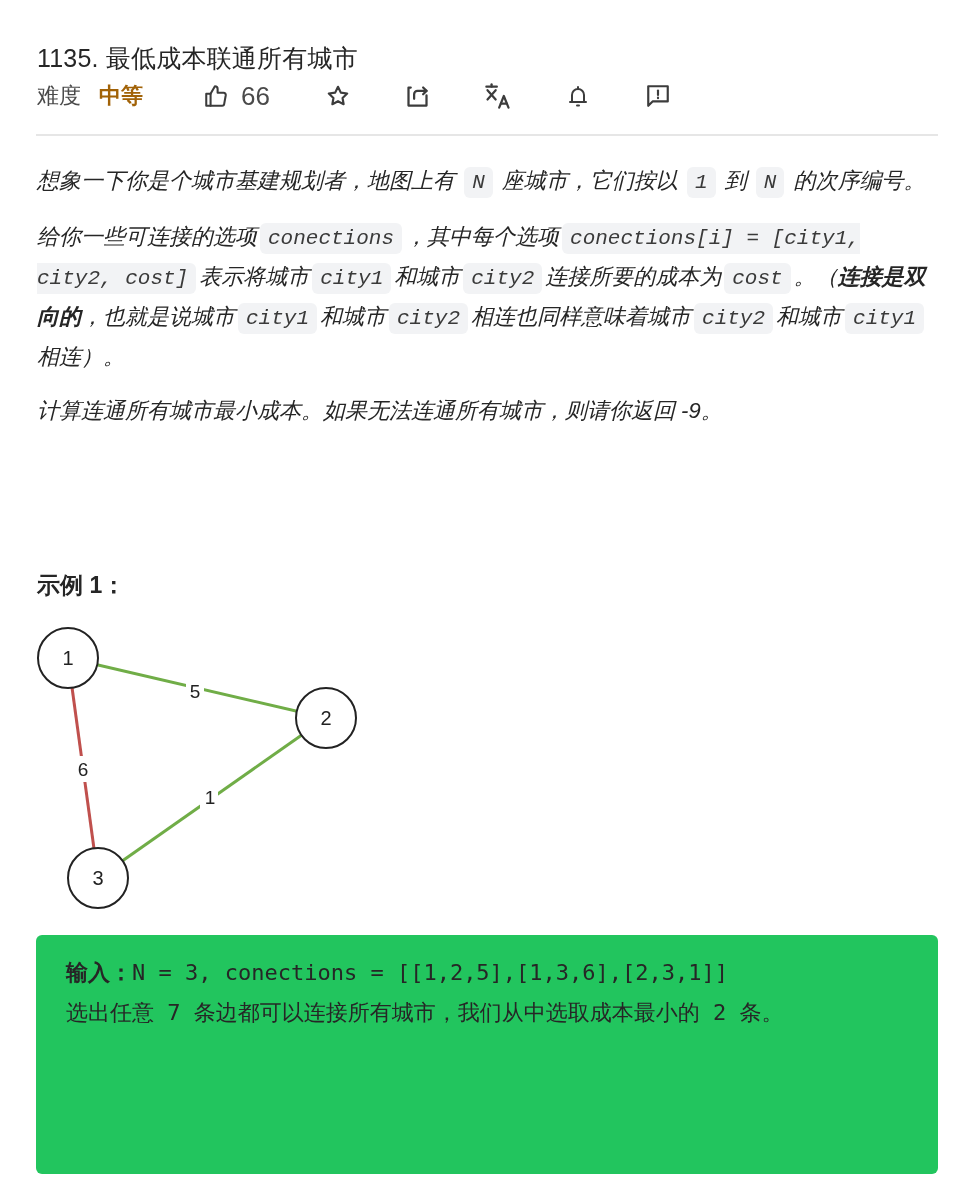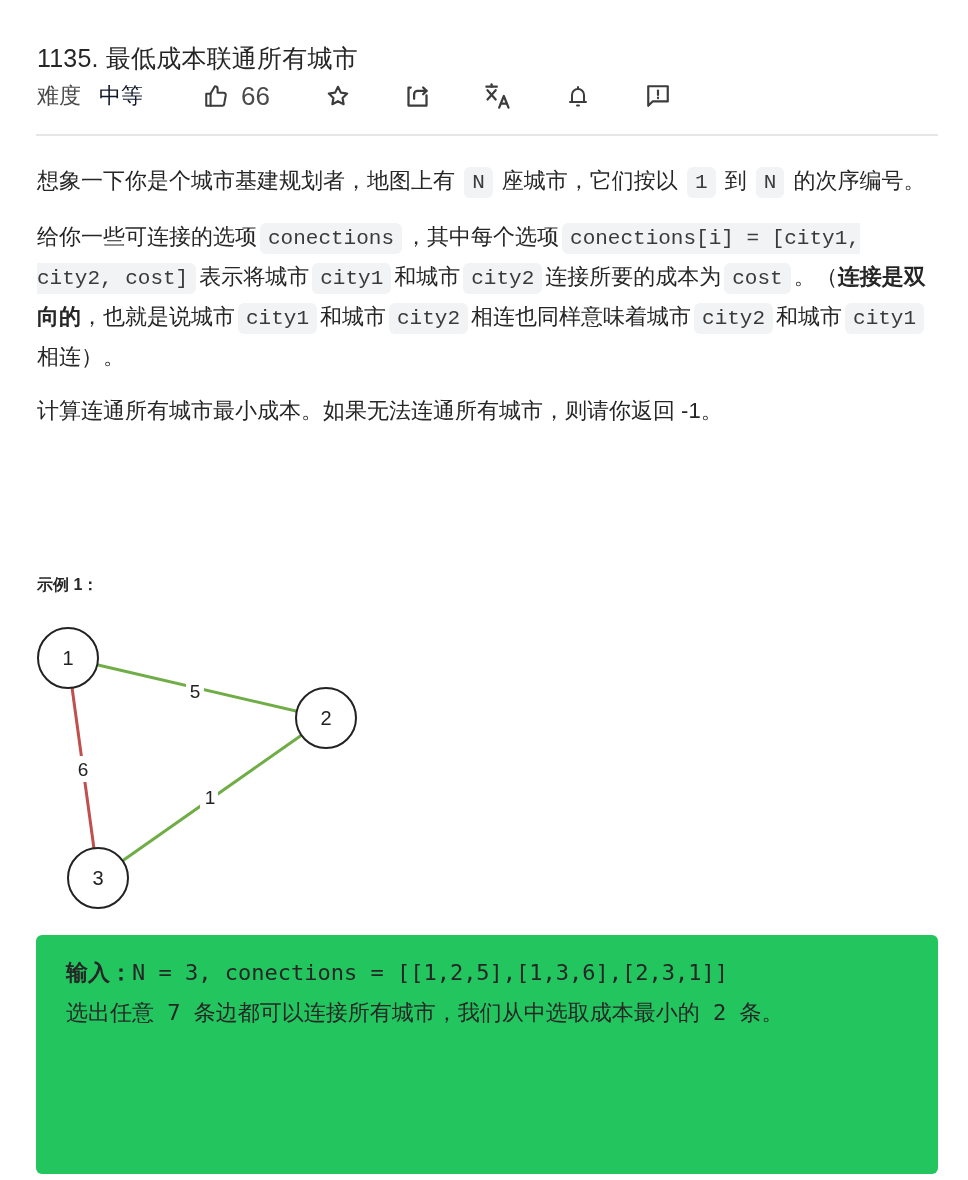--- a/index.html
+++ b/index.html
@@ -31,22 +31,23 @@
       top: 76px;
       height: 40px;
       width: 900px;
       display: flex;
       align-items: center;
       font-size: 22px;
       color: #595959;
     }
     .meta-bar .label { color: #4a4a4a; }
     .meta-bar .difficulty {
-      color: #0f172a;
+      color: #a16207;
       margin-left: 18px;
+      font-weight: bold;
     }
     .icon-btn {
       position: absolute;
       top: 0;
       height: 40px;
       display: flex;
       align-items: center;
       color: #3c3c3c;
       cursor: pointer;
     }
@@ -64,37 +65,37 @@
 
     .content {
       position: absolute;
       left: 37px;
       top: 162px;
       width: 905px;
       font-size: 22px;
       line-height: 38px;
       color: #262626;
     }
-    .content p { margin-bottom: 16px; }
+    .content p { margin-bottom: 16px; font-style: italic; }
     code.inline {
       font-family: "Liberation Mono", "DejaVu Sans Mono", monospace;
       font-size: 21px;
       background: #f2f3f5;
       color: #3a3a3a;
       border-radius: 6px;
       padding: 4px 8px;
       margin: 0 3px;
     }
     strong { font-weight: bold; color: #262626; }
 
     .example-title {
       position: absolute;
       left: 37px;
       top: 568px;
-      font-size: 16px;
+      font-size: 23px;
       font-weight: bold;
       color: #262626;
       line-height: 34px;
     }
 
     .graph {
       position: absolute;
       left: 30px;
       top: 620px;
       width: 340px;
@@ -196,21 +197,21 @@
   <p>
     <span>想象一下你是个城市基建规划者，地图上有</span>
     <code class="inline">N</code>
     <span>座城市，它们按以</span>
     <code class="inline">1</code>
     <span>到</span>
     <code class="inline">N</code>
     <span>的次序编号。</span>
   </p>
   <p><span>给你一些可连接的选项</span><code class="inline">conections</code><span>，其中每个选项</span><code class="inline">conections[i] = [city1, city2, cost]</code><span>表示将城市</span><code class="inline">city1</code><span>和城市</span><code class="inline">city2</code><span>连接所要的成本为</span><code class="inline">cost</code><span>。（</span><strong>连接是双向的</strong><span>，也就是说城市</span><code class="inline">city1</code><span>和城市</span><code class="inline">city2</code><span>相连也同样意味着城市</span><code class="inline">city2</code><span>和城市</span><code class="inline">city1</code><span>相连）。</span></p>
-  <p>计算连通所有城市最小成本。如果无法连通所有城市，则请你返回 -1。</p>
+  <p>计算连通所有城市最小成本。如果无法连通所有城市，则请你返回 -9。</p>
 </div>
 
 <div class="example-title">示例 1：</div>
 
 <div class="graph">
   <svg width="340" height="300" viewBox="0 0 340 300" id="graph-svg">
 
     <line id="edge-1-2" x1="38" y1="38" x2="296" y2="98" stroke="#70ad47" stroke-width="3"></line>
     <line id="edge-1-3" x1="38" y1="38" x2="68" y2="258" stroke="#c0504d" stroke-width="3"></line>
     <line id="edge-2-3" x1="296" y1="98" x2="68" y2="258" stroke="#70ad47" stroke-width="3"></line>

